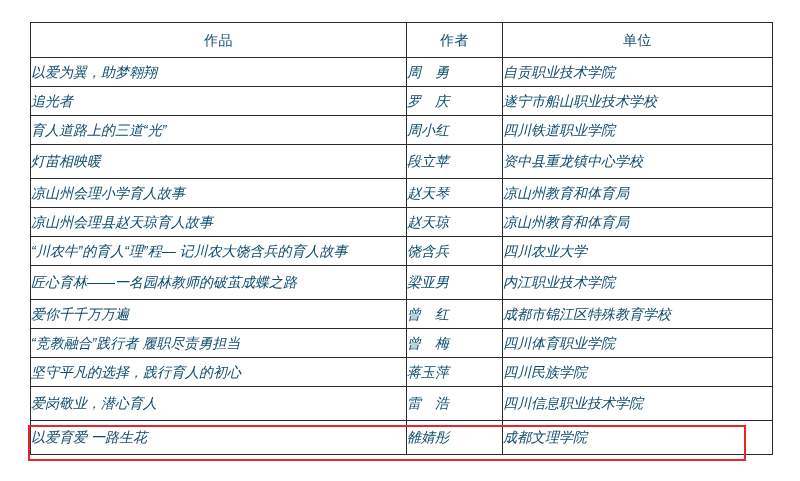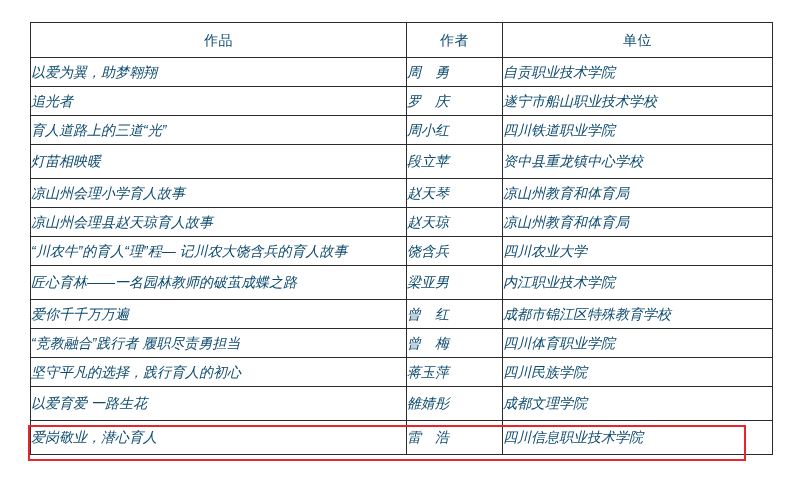--- a/index.html
+++ b/index.html
@@ -163,27 +163,27 @@
           <td class="work">“竞教融合”践行者 履职尽责勇担当</td>
           <td class="author">曾　梅</td>
           <td class="unit">四川体育职业学院</td>
         </tr>
         <tr>
           <td class="work">坚守平凡的选择，践行育人的初心</td>
           <td class="author">蒋玉萍</td>
           <td class="unit">四川民族学院</td>
         </tr>
         <tr class="tall">
+          <td class="work">爱岗敬业，潜心育人</td>
+          <td class="author">雷　浩</td>
+          <td class="unit">四川信息职业技术学院</td>
+        </tr>
+        <tr class="tall">
           <td class="work">以爱育爱 一路生花</td>
           <td class="author">雒婧彤</td>
           <td class="unit">成都文理学院</td>
-        </tr>
-        <tr class="tall">
-          <td class="work">爱岗敬业，潜心育人</td>
-          <td class="author">雷　浩</td>
-          <td class="unit">四川信息职业技术学院</td>
         </tr>
       </tbody>
     </table>
   </div>
 
   <div class="highlight-box"></div>
 </div>
 
 </body></html>

